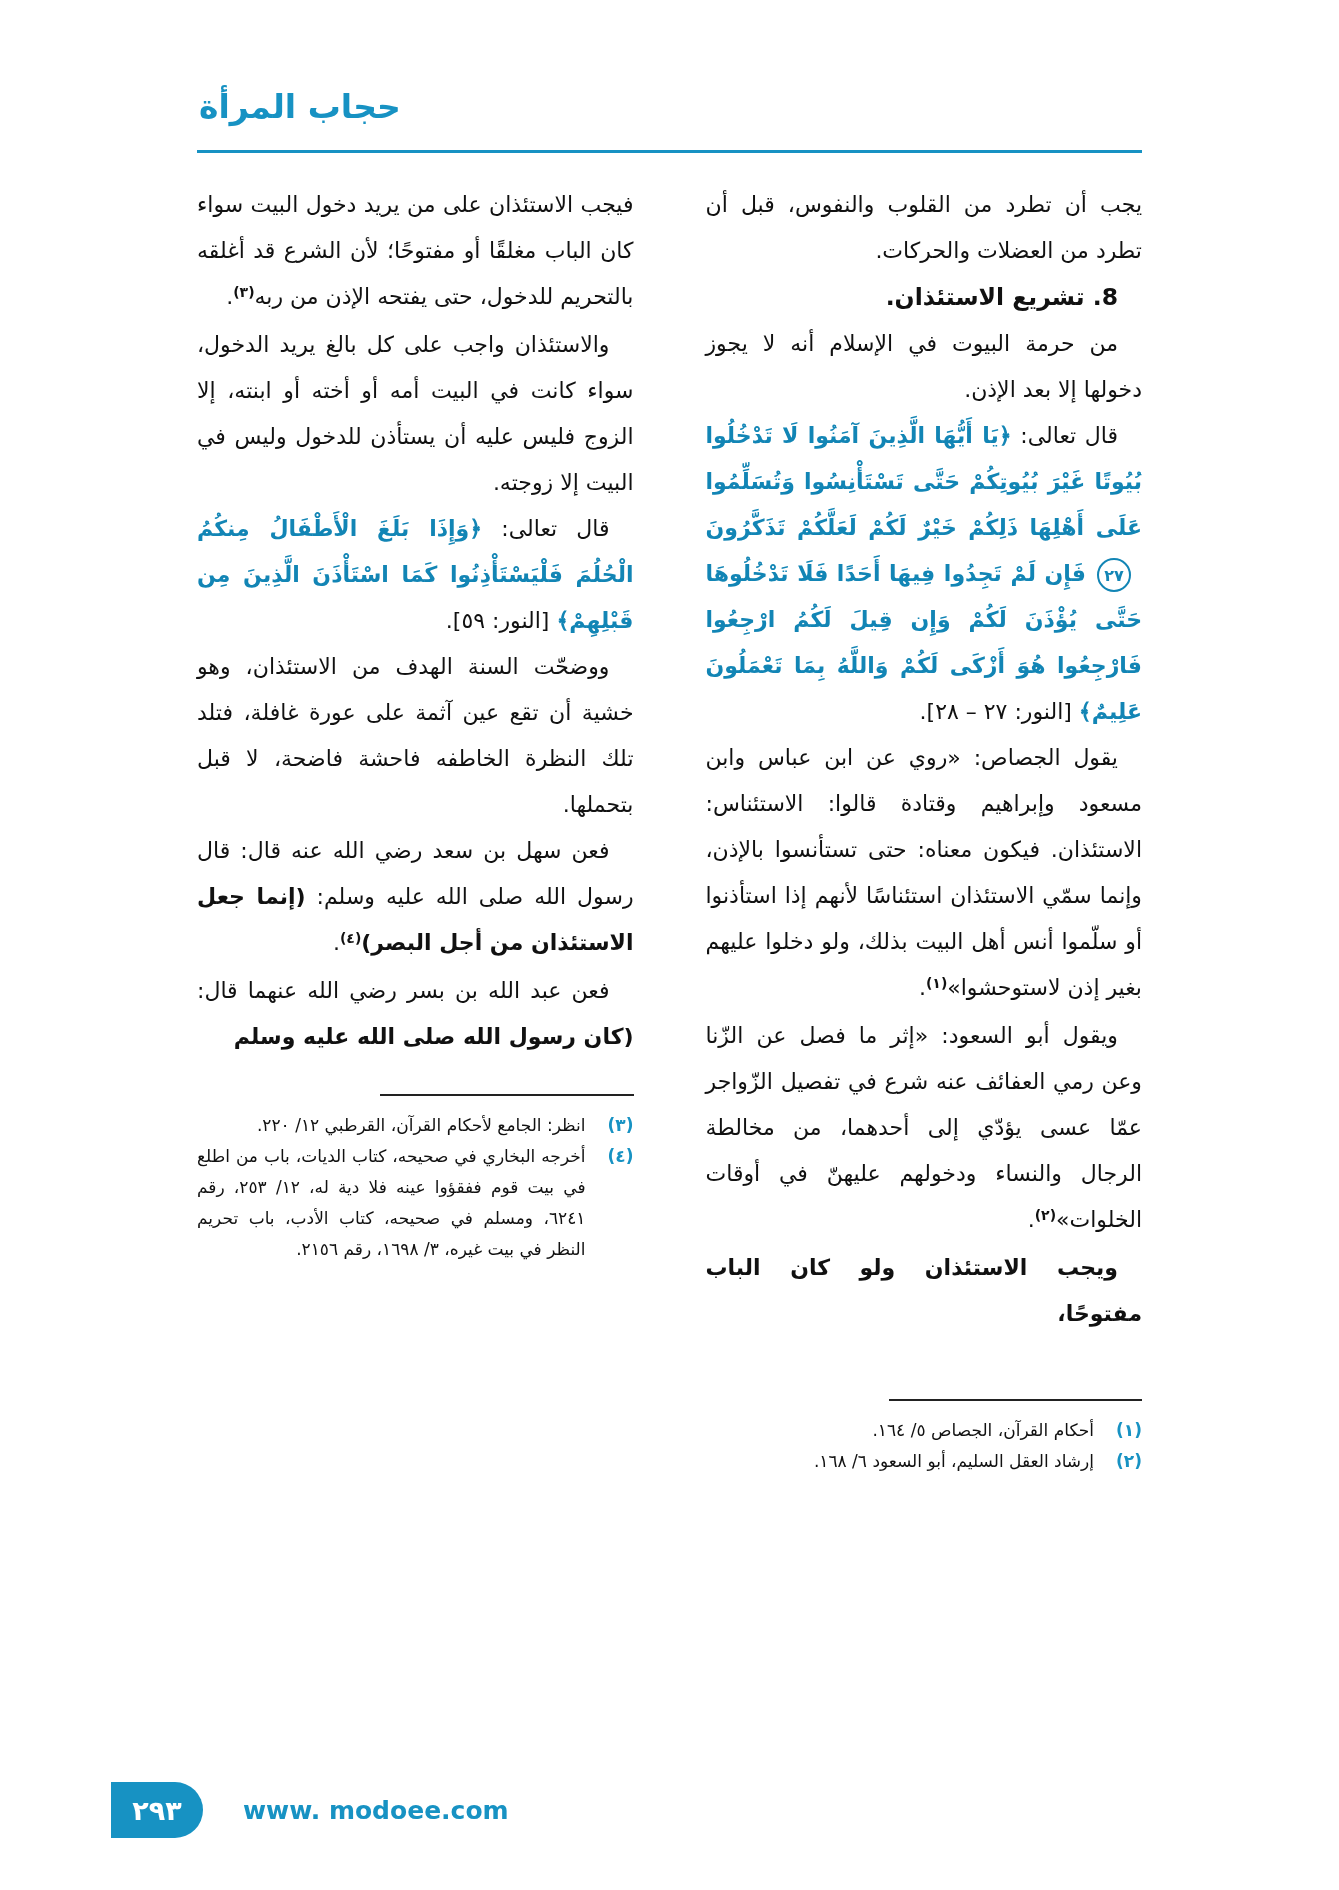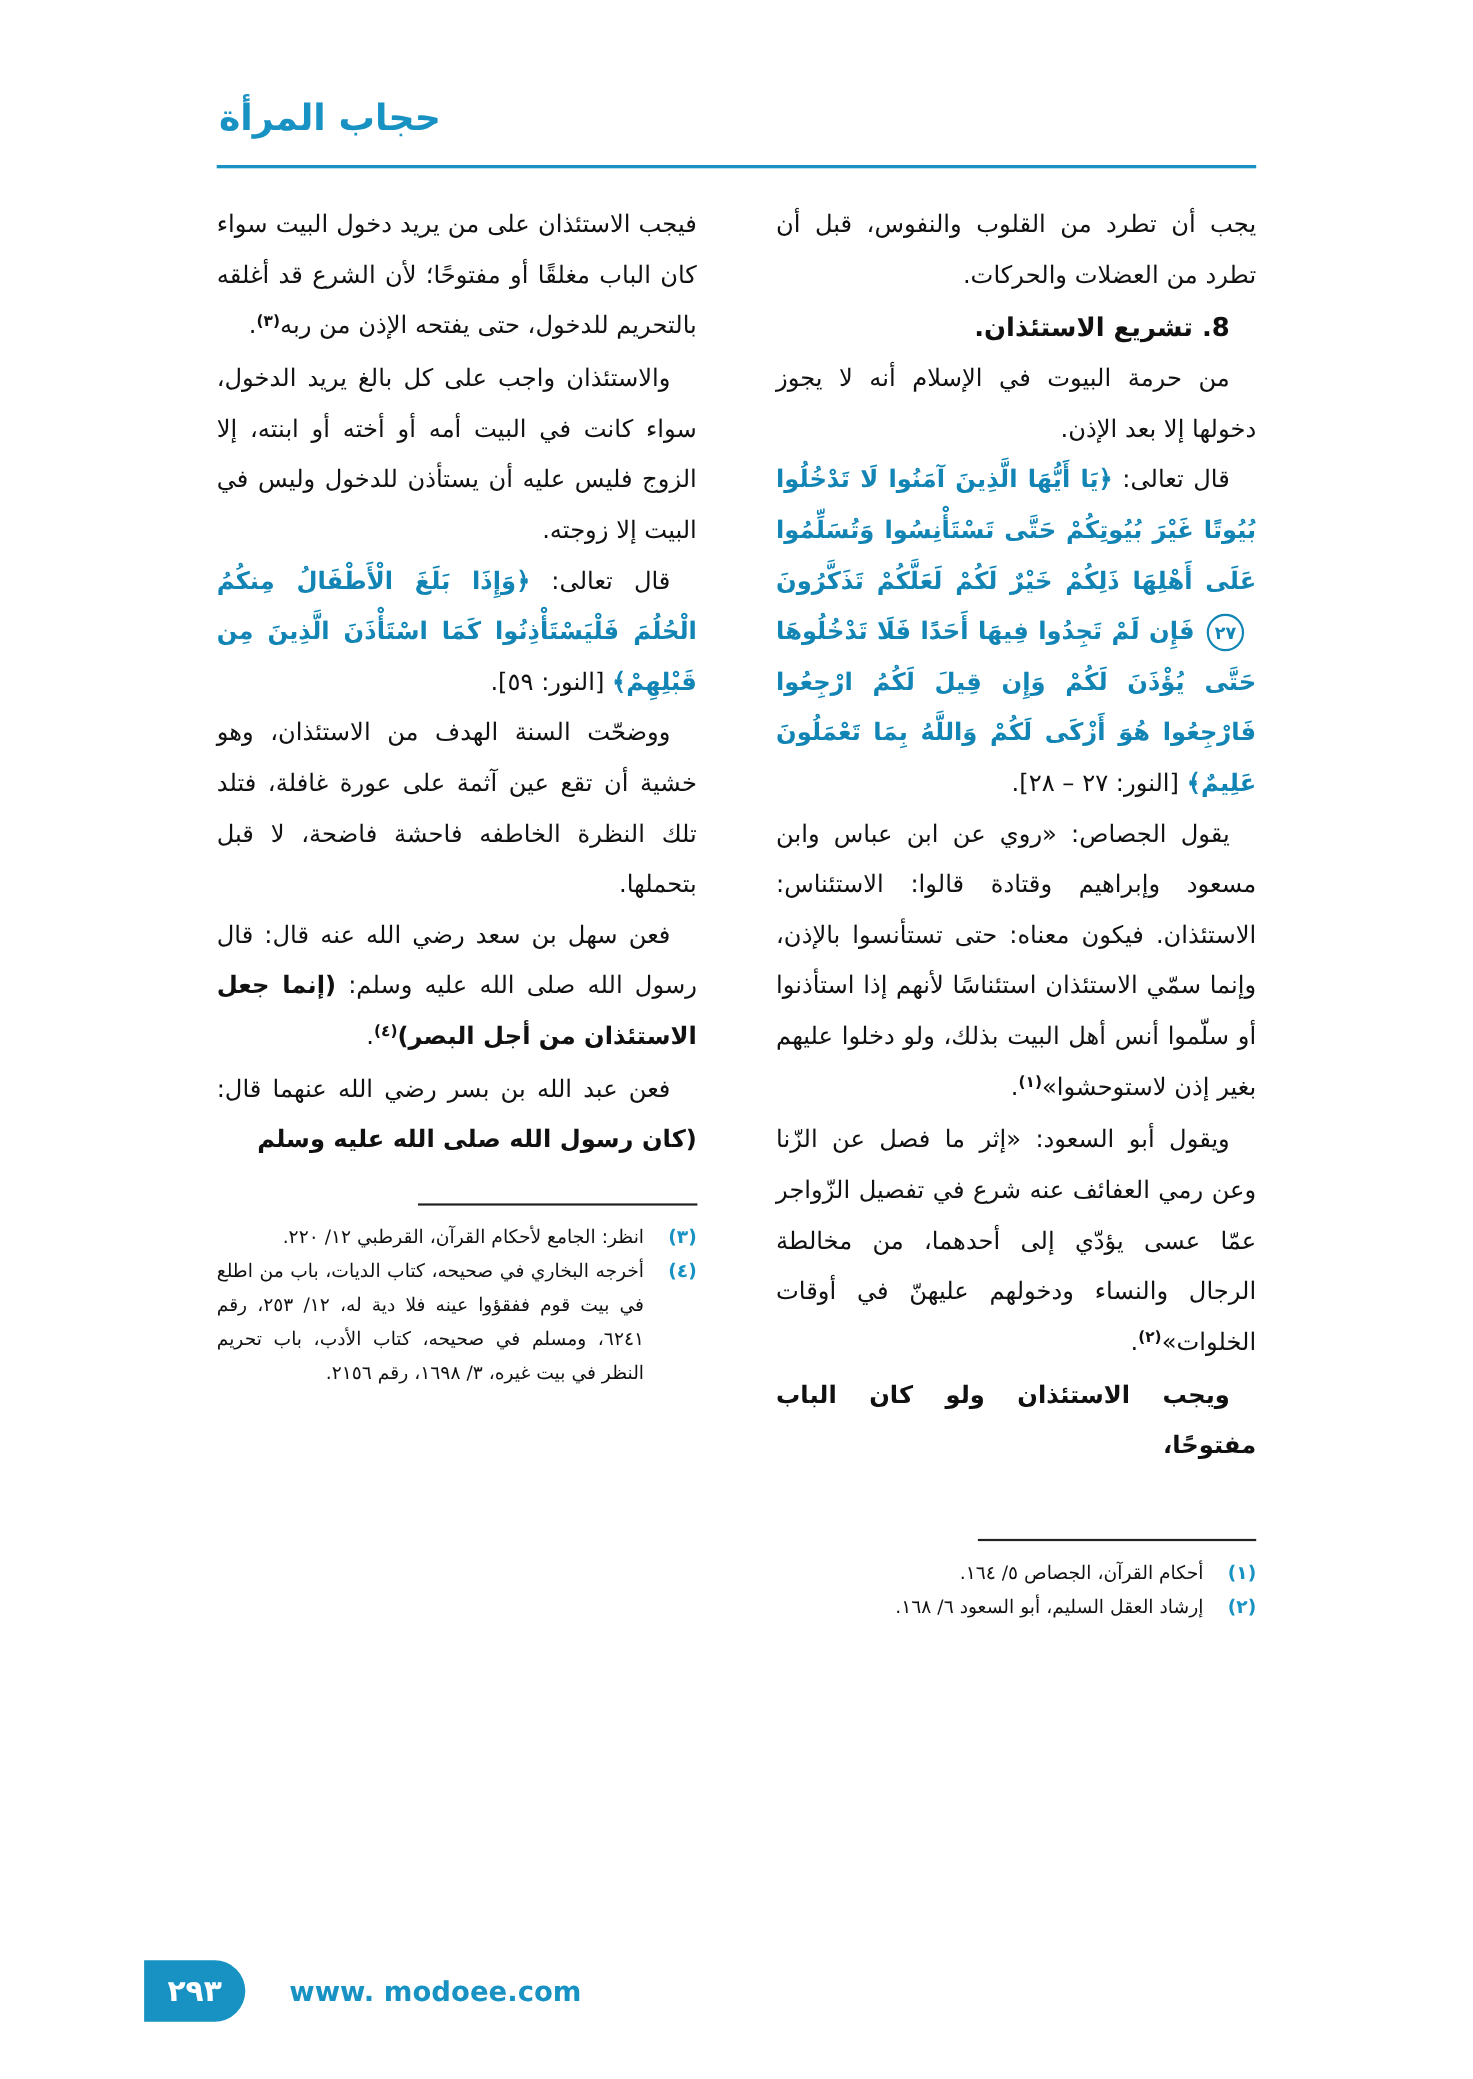--- a/index.html
+++ b/index.html
@@ -81,21 +81,21 @@
   .page-footer {
     position: absolute; left: 0; bottom: 52px;
     display: flex; direction: ltr; align-items: center; gap: 40px;
   }
   .page-badge {
     width: 92px; height: 56px;
     background: var(--accent, #1792c3);
     border-radius: 0 28px 28px 0;
     color: #ffffff;
     display: flex; align-items: center; justify-content: center;
-    font-size: 27px; font-weight: bold; margin-left: 20px;
+    font-size: 27px; font-weight: bold;
   }
   .website { color: var(--accent, #1792c3); font-size: 25px; font-weight: bold; }
 </style>
 </head>
 <body>
 
 <div class="page">
 
   <header class="page-header">
     <div class="logo">حجاب المرأة</div>

